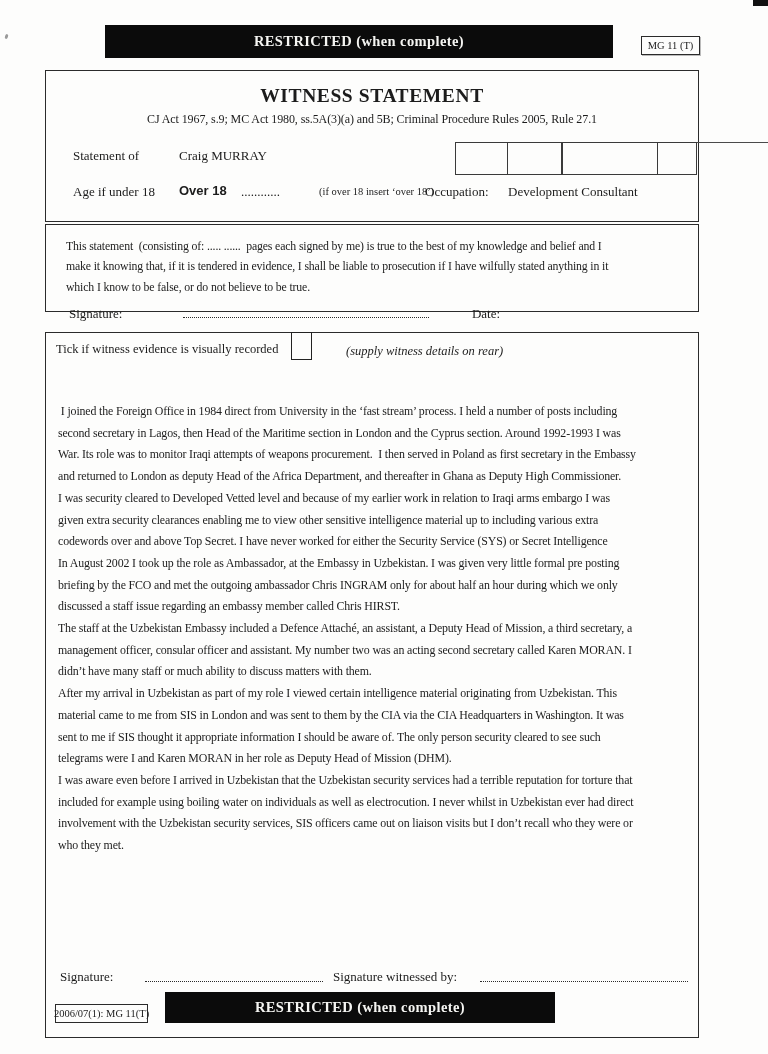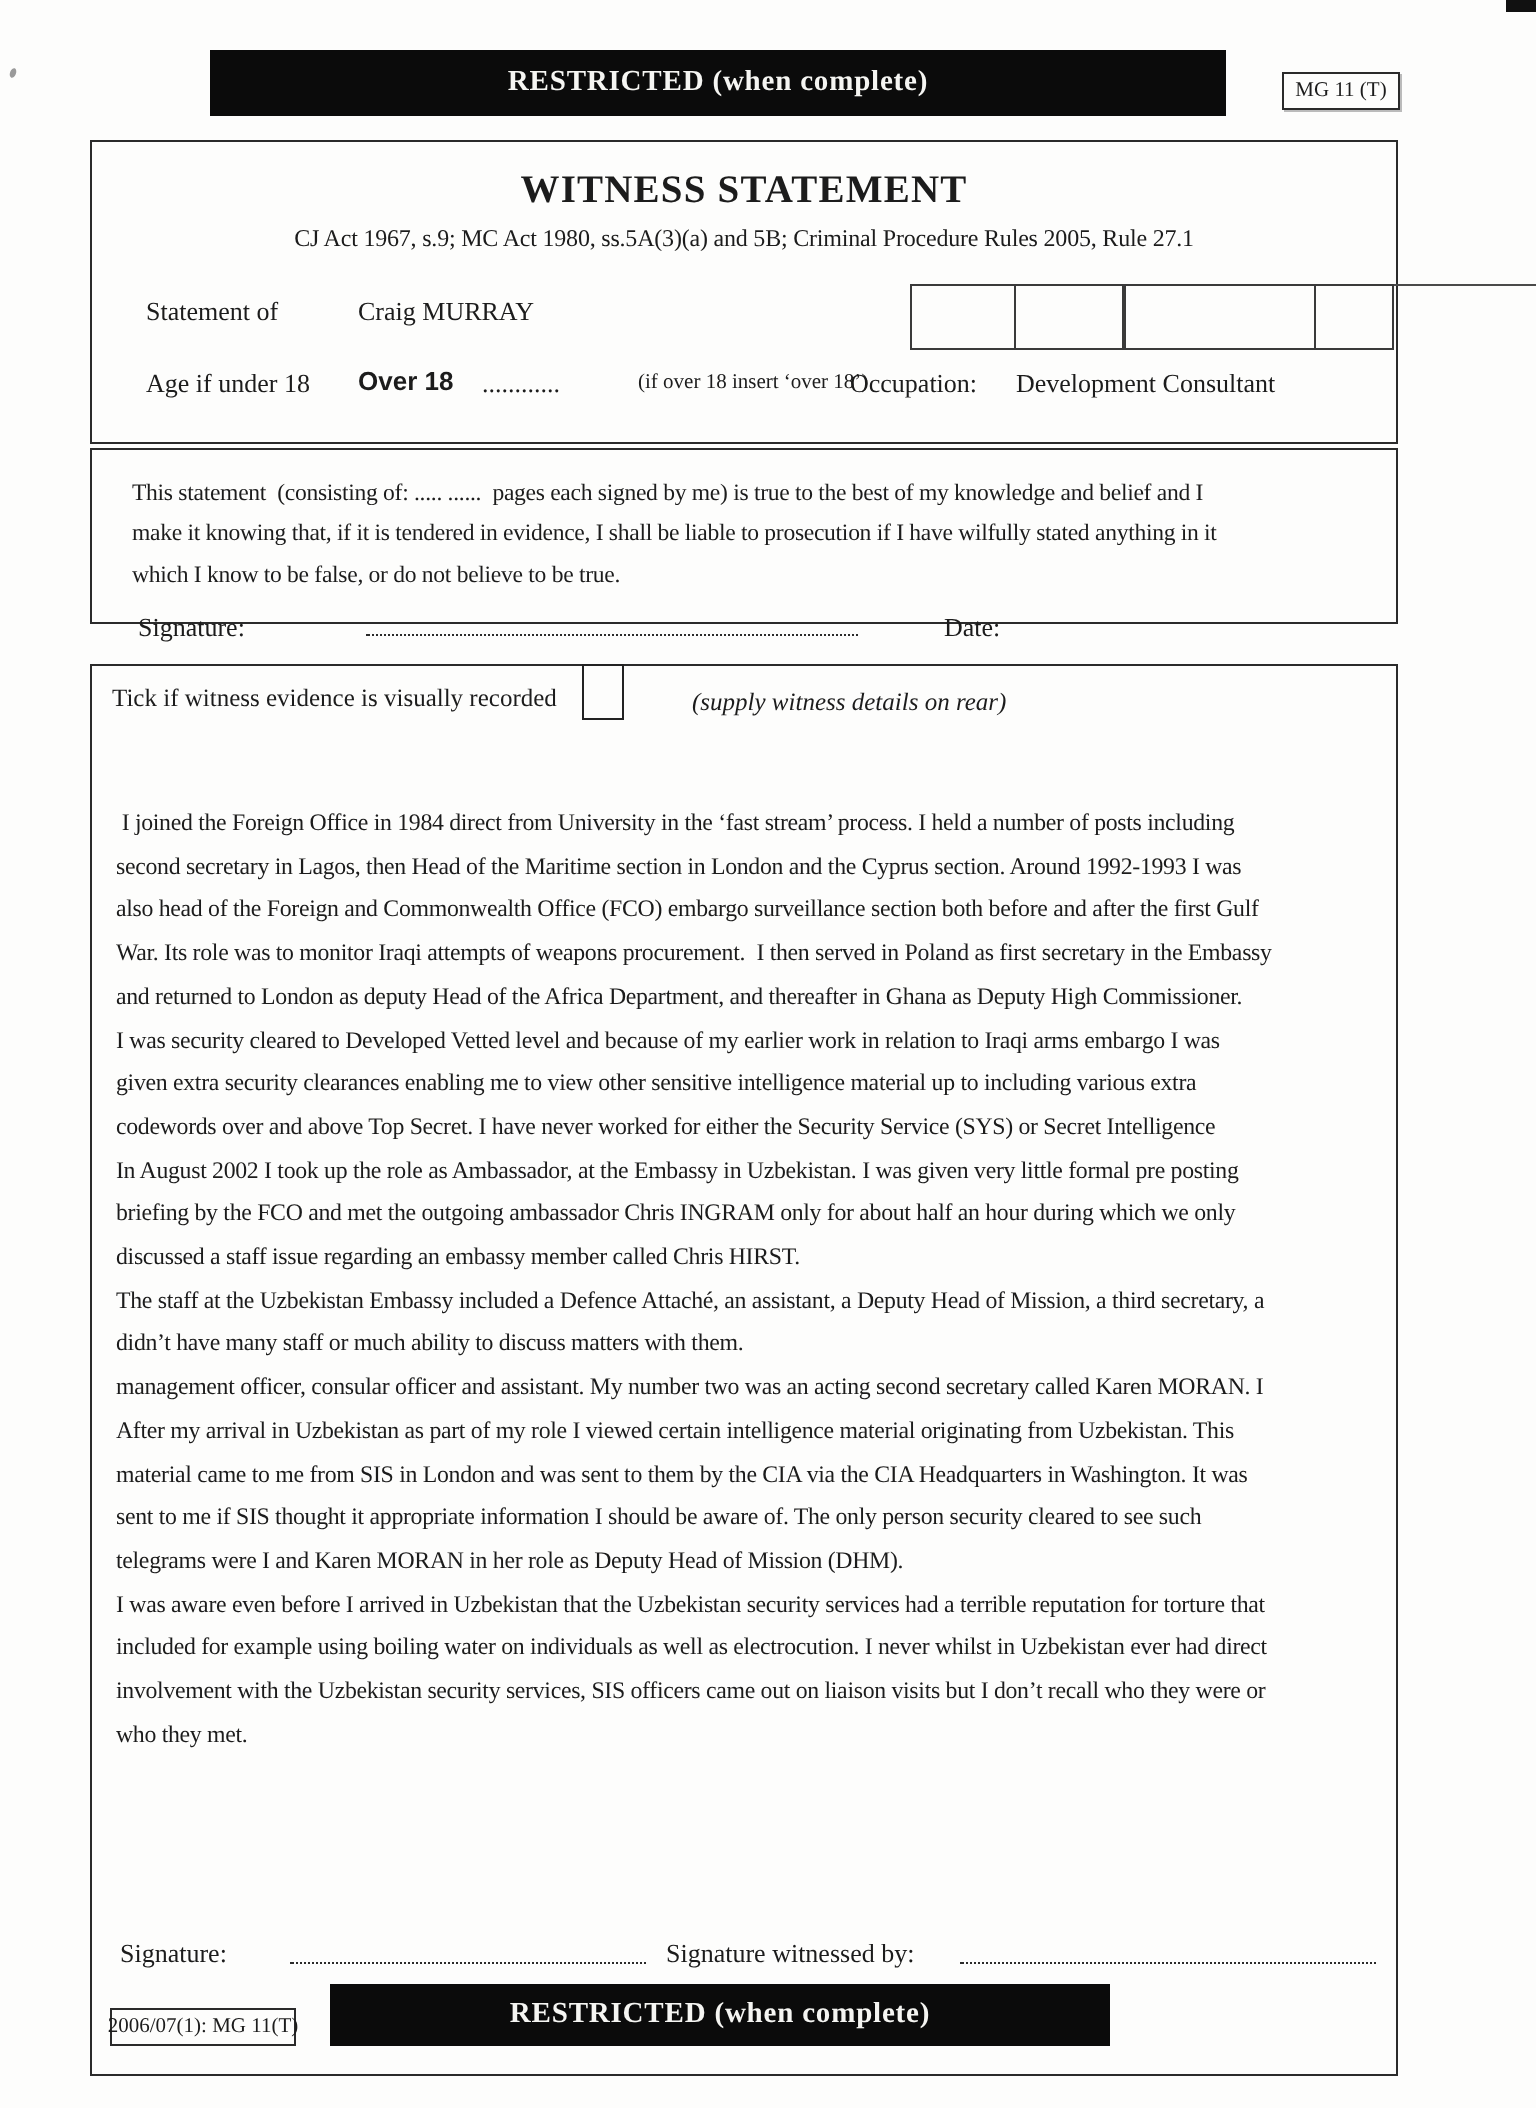--- a/index.html
+++ b/index.html
@@ -139,32 +139,31 @@
     </div>
   </div>
 
   <div class="abs fbox body-box">
     <div class="abs tick-label">Tick if witness evidence is visually recorded</div>
     <div class="abs checkbox"></div>
     <div class="abs tick-hint">(supply witness details on rear)</div>
     <div class="abs body-text">
         <div class="line"> I joined the Foreign Office in 1984 direct from University in the ‘fast stream’ process. I held a number of posts including</div>
         <div class="line">second secretary in Lagos, then Head of the Maritime section in London and the Cyprus section. Around 1992-1993 I was</div>
-        <div class="line">also head of the Foreign and Commonwealth Office (FCO) embargo surveillance section both before and after the first Gulf</div>
         <div class="line">War. Its role was to monitor Iraqi attempts of weapons procurement.  I then served in Poland as first secretary in the Embassy</div>
         <div class="line">and returned to London as deputy Head of the Africa Department, and thereafter in Ghana as Deputy High Commissioner.</div>
         <div class="line">I was security cleared to Developed Vetted level and because of my earlier work in relation to Iraqi arms embargo I was</div>
         <div class="line">given extra security clearances enabling me to view other sensitive intelligence material up to including various extra</div>
         <div class="line">codewords over and above Top Secret. I have never worked for either the Security Service (SYS) or Secret Intelligence</div>
         <div class="line">In August 2002 I took up the role as Ambassador, at the Embassy in Uzbekistan. I was given very little formal pre posting</div>
         <div class="line">briefing by the FCO and met the outgoing ambassador Chris INGRAM only for about half an hour during which we only</div>
         <div class="line">discussed a staff issue regarding an embassy member called Chris HIRST.</div>
         <div class="line">The staff at the Uzbekistan Embassy included a Defence Attaché, an assistant, a Deputy Head of Mission, a third secretary, a</div>
+        <div class="line">management officer, consular officer and assistant. My number two was an acting second secretary called Karen MORAN. I</div>
         <div class="line">didn’t have many staff or much ability to discuss matters with them.</div>
-        <div class="line">management officer, consular officer and assistant. My number two was an acting second secretary called Karen MORAN. I</div>
         <div class="line">After my arrival in Uzbekistan as part of my role I viewed certain intelligence material originating from Uzbekistan. This</div>
         <div class="line">material came to me from SIS in London and was sent to them by the CIA via the CIA Headquarters in Washington. It was</div>
         <div class="line">sent to me if SIS thought it appropriate information I should be aware of. The only person security cleared to see such</div>
         <div class="line">telegrams were I and Karen MORAN in her role as Deputy Head of Mission (DHM).</div>
         <div class="line">I was aware even before I arrived in Uzbekistan that the Uzbekistan security services had a terrible reputation for torture that</div>
         <div class="line">included for example using boiling water on individuals as well as electrocution. I never whilst in Uzbekistan ever had direct</div>
         <div class="line">involvement with the Uzbekistan security services, SIS officers came out on liaison visits but I don’t recall who they were or</div>
         <div class="line">who they met.</div>
       </div>
   </div>

